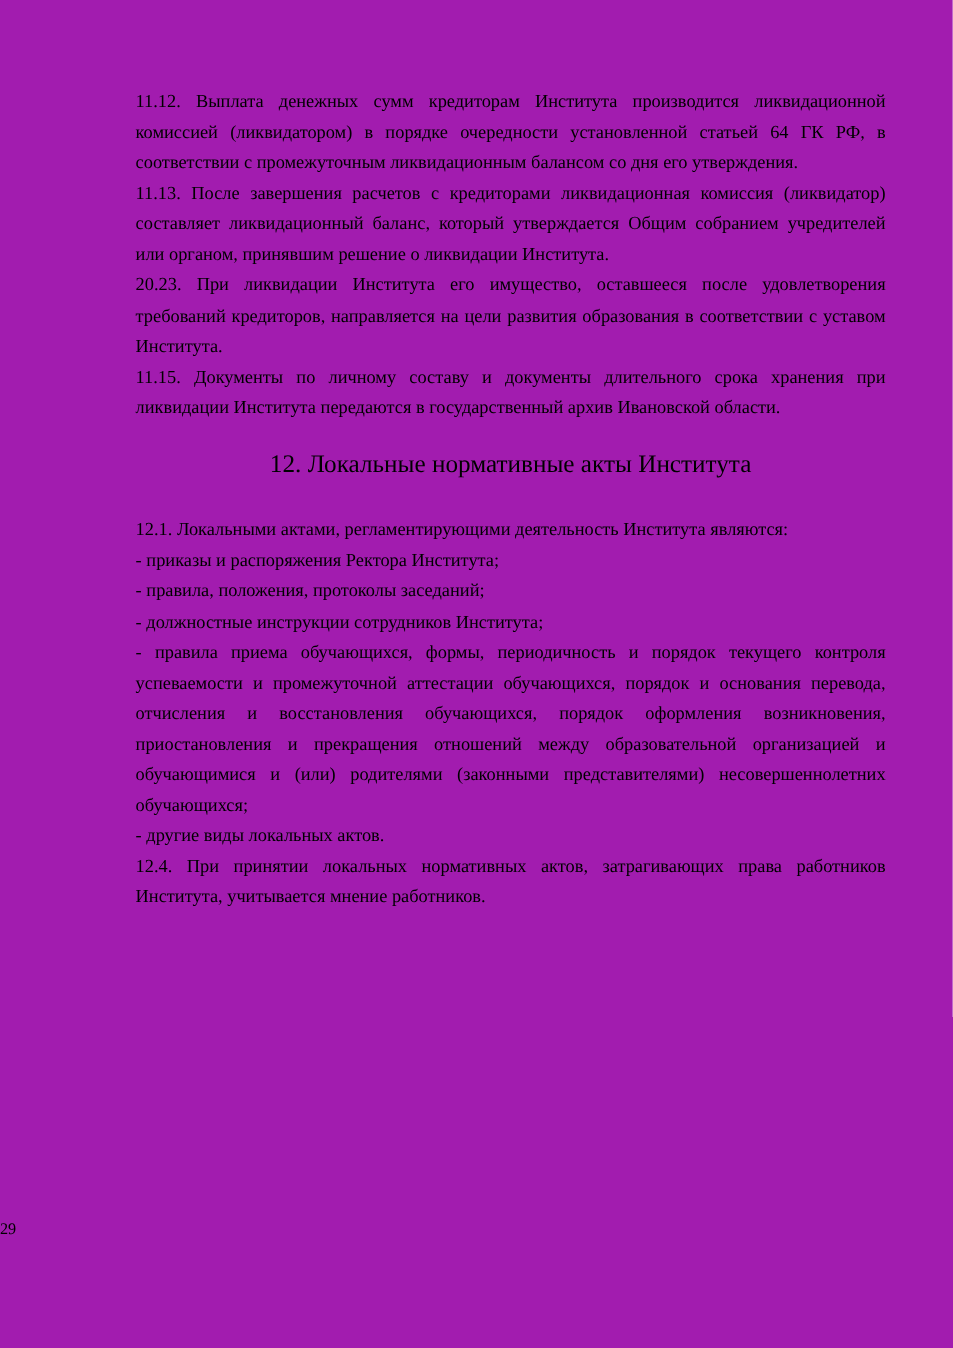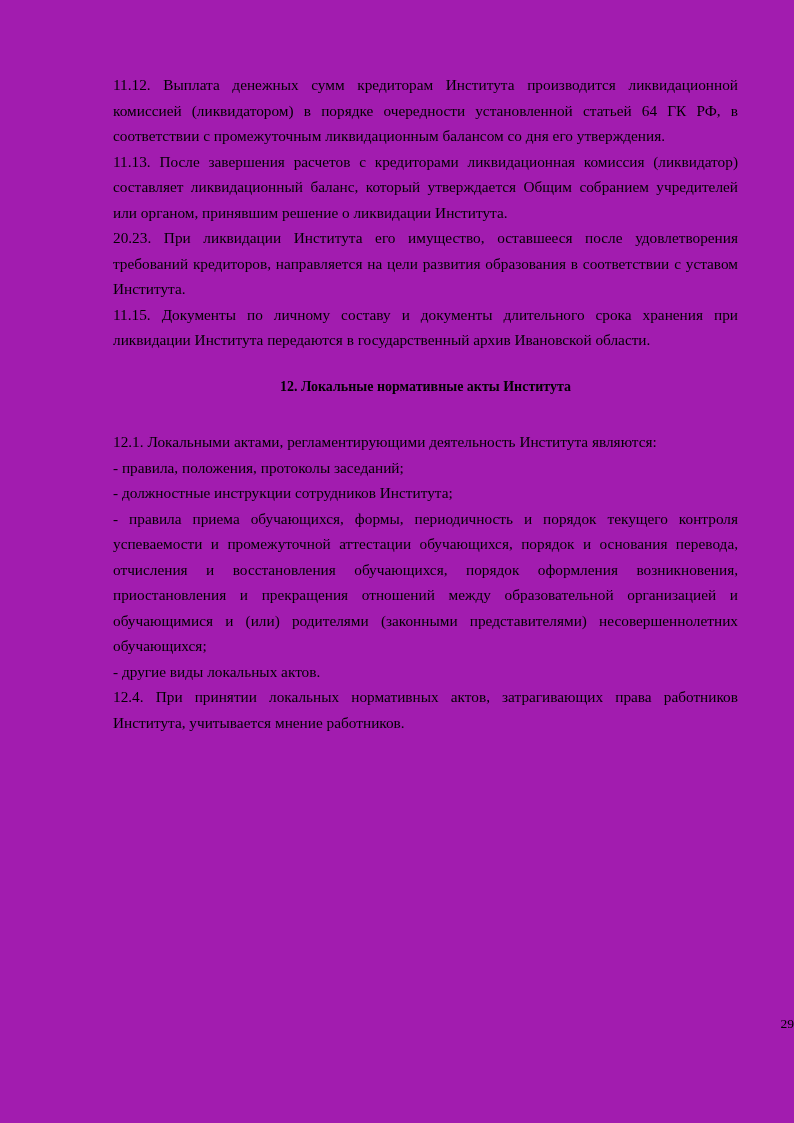--- a/index.html
+++ b/index.html
@@ -29,53 +29,54 @@
     line-height: 25.5px;
     text-align: justify;
     text-justify: inter-word;
     hyphens: none;
   }
   p.para.nojust {
     text-align: left;
   }
   h2.section-heading {
     margin: 0;
-    font-size: 14px;
+    font-size: 21px;
     line-height: 25.5px;
-    font-weight: bold;
+    font-weight: normal;
     text-align: center;
   }
   .spacer-before-heading { height: 21px; }
   .spacer-after-heading { height: 30px; }
   .page-number {
     position: absolute;
     left: 0;
     right: 0;
     top: 1016px;
-    text-align: right;
+    text-align: left;
     font-size: 13.5px;
     font-family: "Liberation Serif", "DejaVu Serif", serif;
   }
 </style>
 </head>
 <body>
 
 <div class="page">
   <div class="content">
 
     <p class="para">11.12. Выплата денежных сумм кредиторам Института производится ликвидационной комиссией (ликвидатором) в порядке очередности установленной статьей 64 ГК РФ, в соответствии с промежуточным ликвидационным балансом со дня его утверждения.</p>
     <p class="para">11.13. После завершения расчетов с кредиторами ликвидационная комиссия (ликвидатор) составляет ликвидационный баланс, который утверждается Общим собранием учредителей или органом, принявшим решение о ликвидации Института.</p>
     <p class="para">20.23. При ликвидации Института его имущество, оставшееся после удовлетворения требований кредиторов, направляется на цели развития образования в соответствии с уставом Института.</p>
     <p class="para">11.15. Документы по личному составу и документы длительного срока хранения при ликвидации Института передаются в государственный архив Ивановской области.</p>
 
     <div class="spacer-before-heading"></div>
     <h2 class="section-heading">12. Локальные нормативные акты Института</h2>
     <div class="spacer-after-heading"></div>
 
     <p class="para">12.1. Локальными актами, регламентирующими деятельность Института являются:</p>
+    <p class="para nojust">- приказы и распоряжения Ректора Института;</p>
     <p class="para nojust">- правила,  положения, протоколы заседаний;</p>
     <p class="para nojust">- должностные инструкции сотрудников Института;</p>
     <p class="para">- правила приема обучающихся, формы, периодичность и порядок текущего контроля успеваемости и промежуточной аттестации обучающихся, порядок и основания перевода, отчисления и восстановления обучающихся, порядок оформления возникновения, приостановления и прекращения отношений между образовательной организацией и обучающимися и (или) родителями (законными                 представителями) несовершеннолетних обучающихся;</p>
     <p class="para nojust"> - другие виды локальных актов.</p>
     <p class="para">12.4. При принятии локальных нормативных актов, затрагивающих права работников Института, учитывается мнение работников.</p>
 
   </div>
 
   <div class="page-number">29</div>
 </div>

